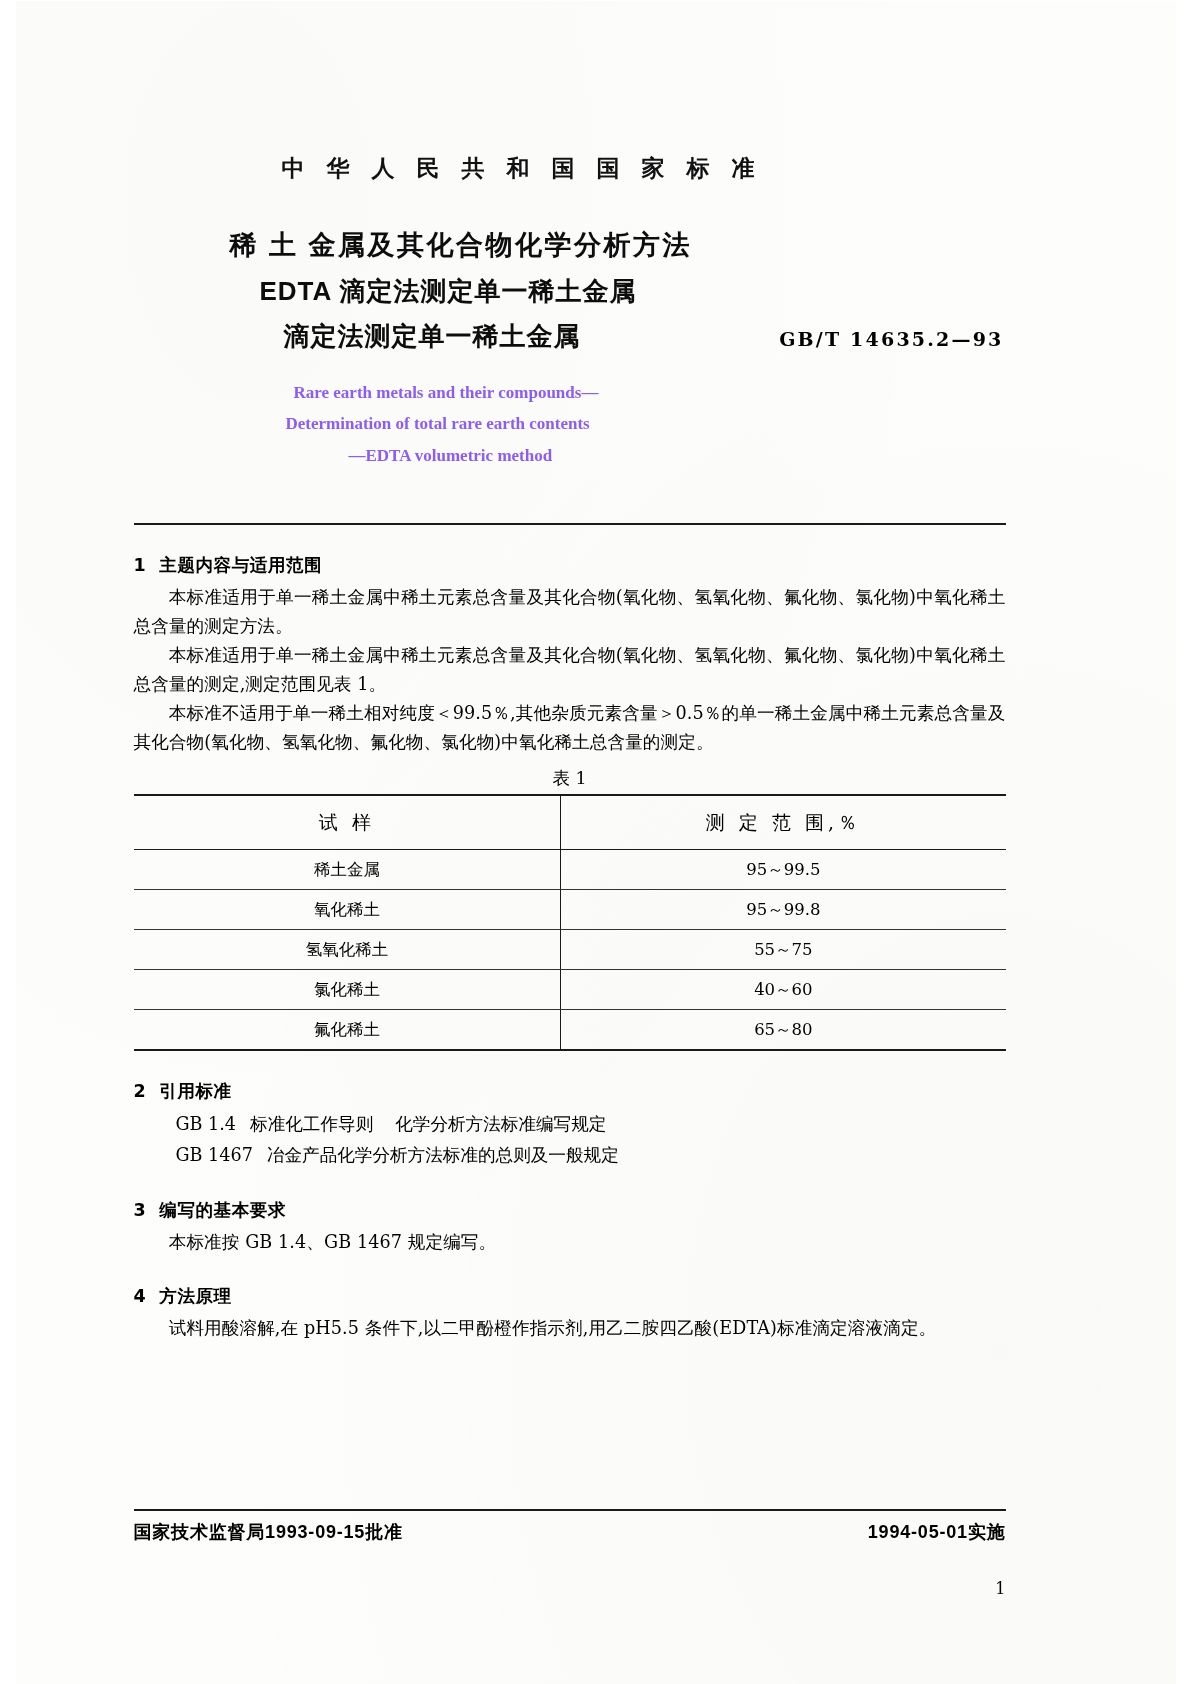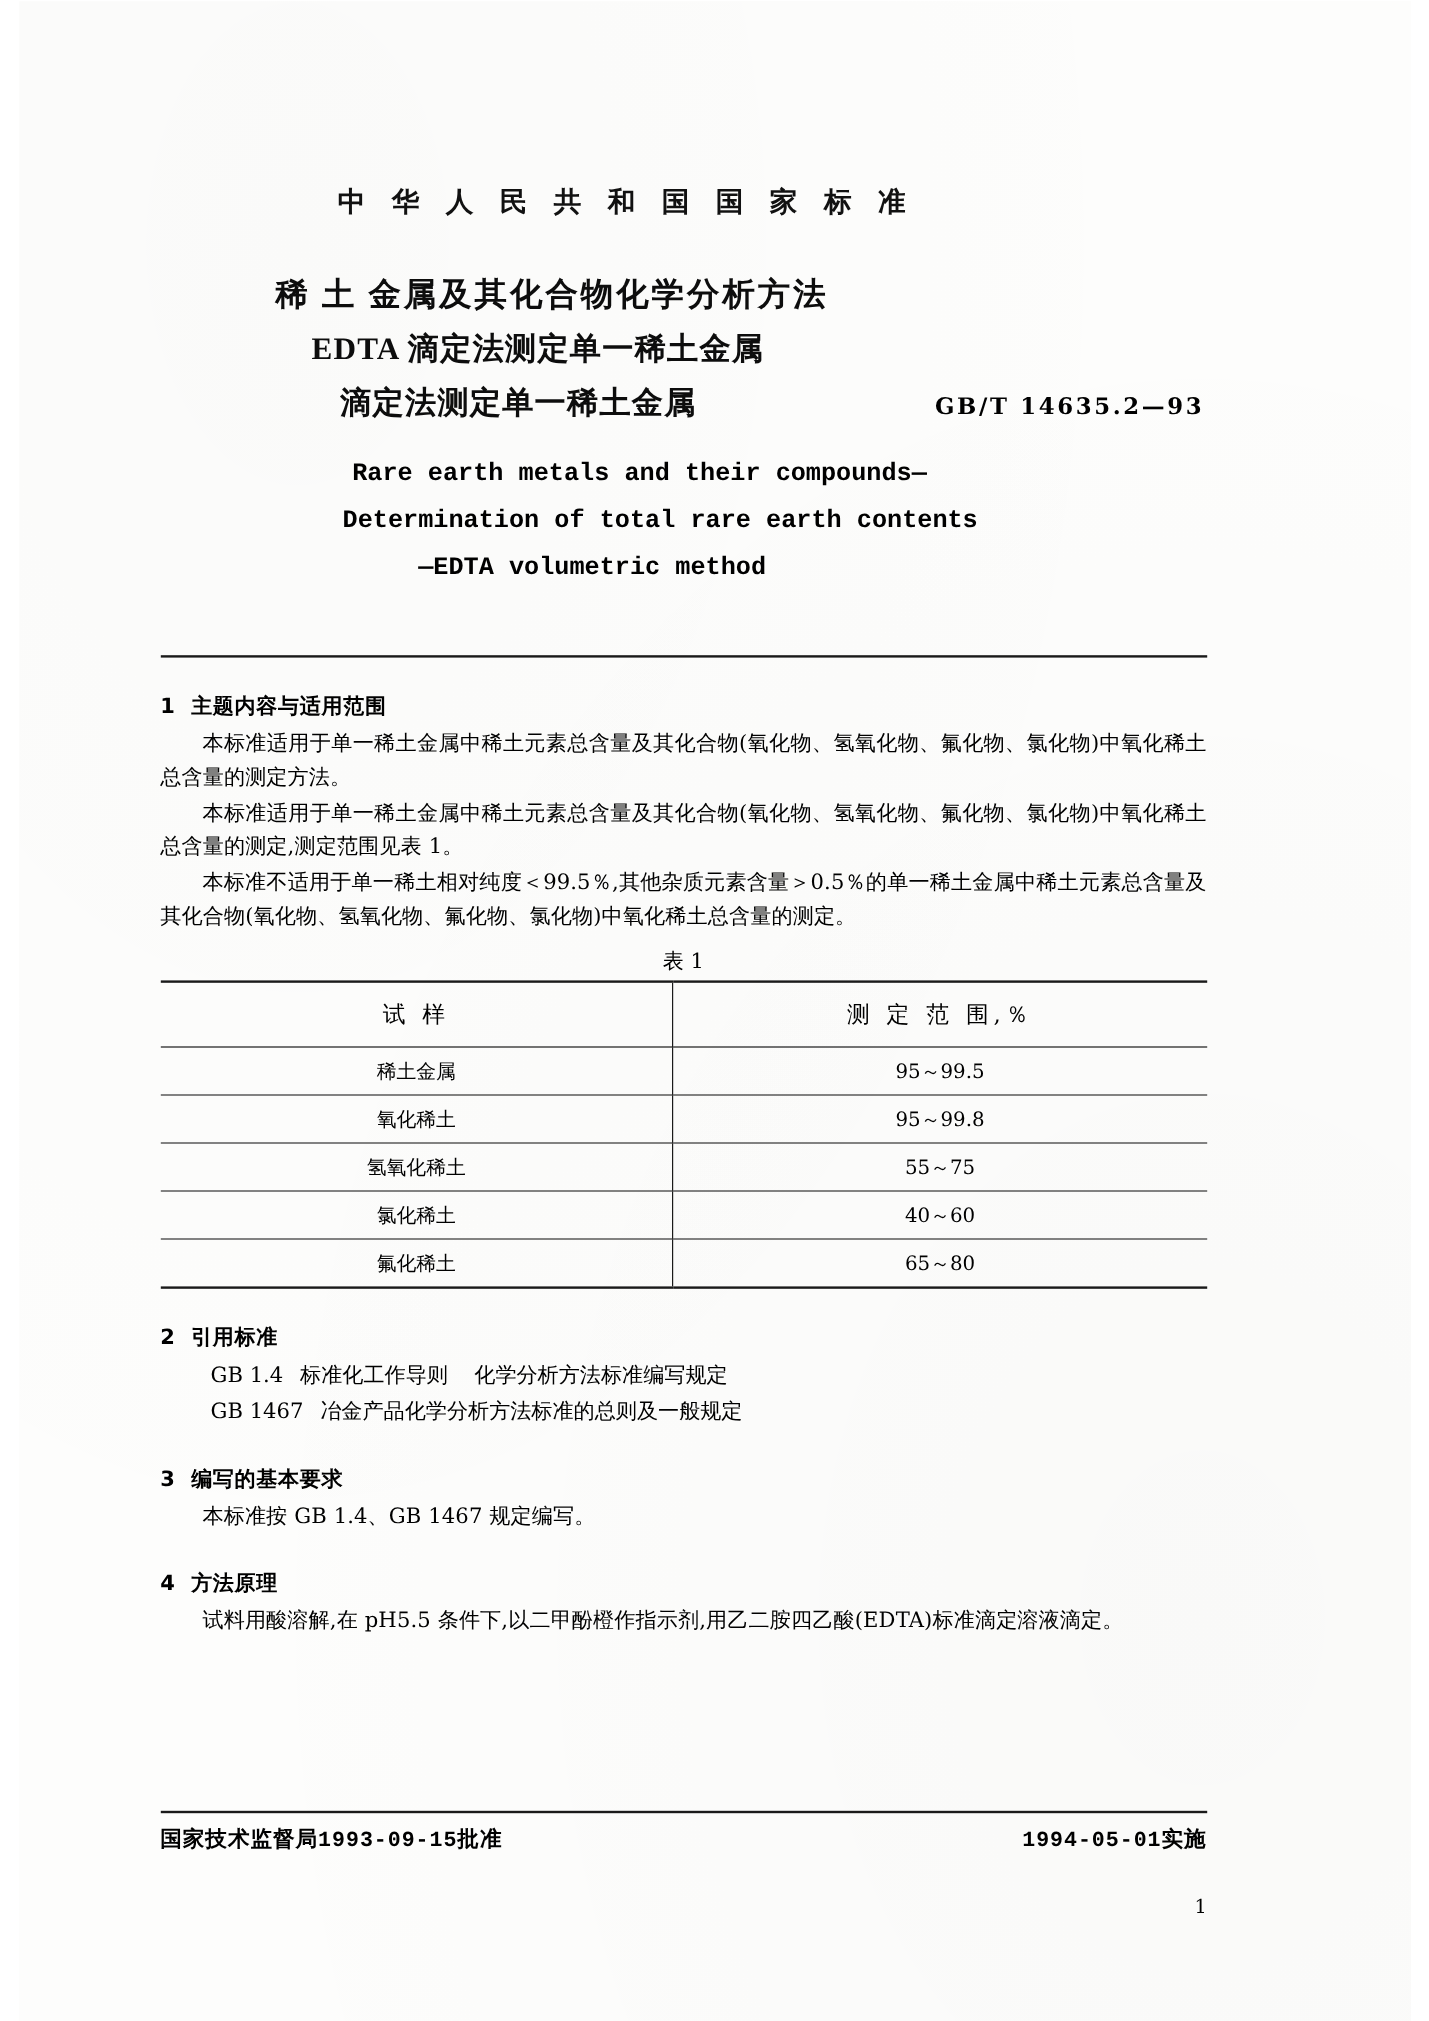--- a/index.html
+++ b/index.html
@@ -46,21 +46,21 @@
     letter-spacing: 7px;
     padding-left: 148px;
     color: #111;
   }
 
   .title-block {
     margin-top: 48px;
     position: relative;
   }
   .cn-title {
-    font-family: Liberation Serif, serif;
+    font-family: Liberation Sans, sans-serif;
     font-weight: bold;
     color: #0d0d0d;
   }
   .cn-title-l1 {
     font-size: 27px;
     letter-spacing: 2.5px;
     text-align: left;
     padding-left: 96px;
     line-height: 1.0;
   }
@@ -84,25 +84,25 @@
     top: 96px;
     font-family: "DejaVu Serif", "Liberation Serif", serif;
     font-weight: bold;
     font-size: 19px;
     letter-spacing: 2.2px;
     white-space: nowrap;
   }
 
   .en-title {
     margin-top: 28px;
-    font-family: Liberation Mono, monospace;
-    font-weight: bold;
-    font-size: 21px;
+    font-family: Liberation Serif, serif;
+    font-weight: bold;
+    font-size: 17px;
     line-height: 1.85;
-    color: #000000;
+    color: #8b5cf6;
   }
   .en-l1 { padding-left: 160px; }
   .en-l2 { padding-left: 152px; }
   .en-l3 { padding-left: 215px; }
 
   .rule-top {
     margin-top: 52px;
     border: 0;
     border-top: 2.2px solid #1a1a1a;
     width: 100%;
@@ -184,21 +184,21 @@
   .footer-rule {
     border: 0;
     border-top: 2.2px solid #1a1a1a;
     width: 100%;
     margin: 0 0 9px 0;
   }
   .footer-row {
     display: flex;
     justify-content: space-between;
     align-items: baseline;
-    font-family: Liberation Mono, monospace;
+    font-family: Liberation Sans, sans-serif;
     font-weight: bold;
     font-size: 18px;
     letter-spacing: 0.8px;
     gap: 36px;
   }
   .page-num {
     position: absolute;
     right: 0;
     top: 70px;
     font-family: "DejaVu Serif", "Liberation Serif", serif;

